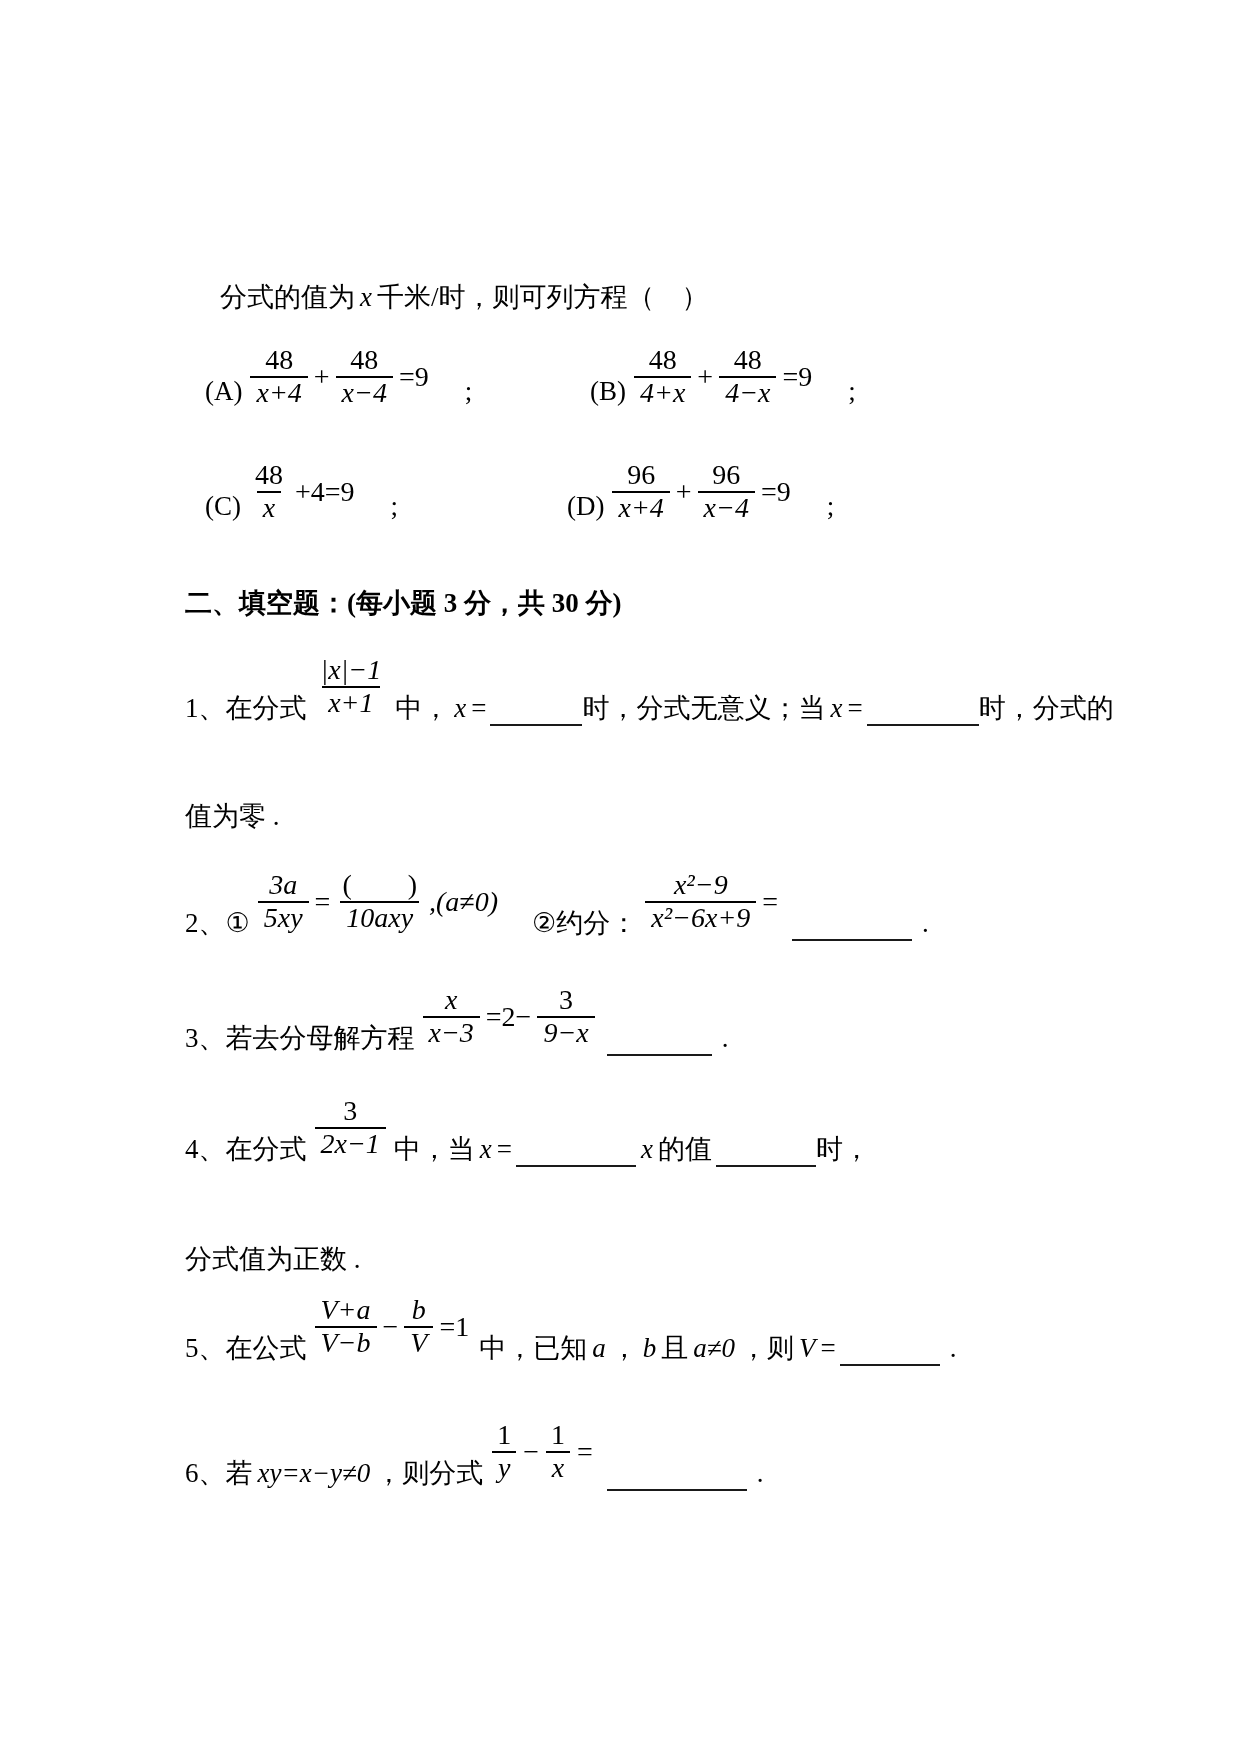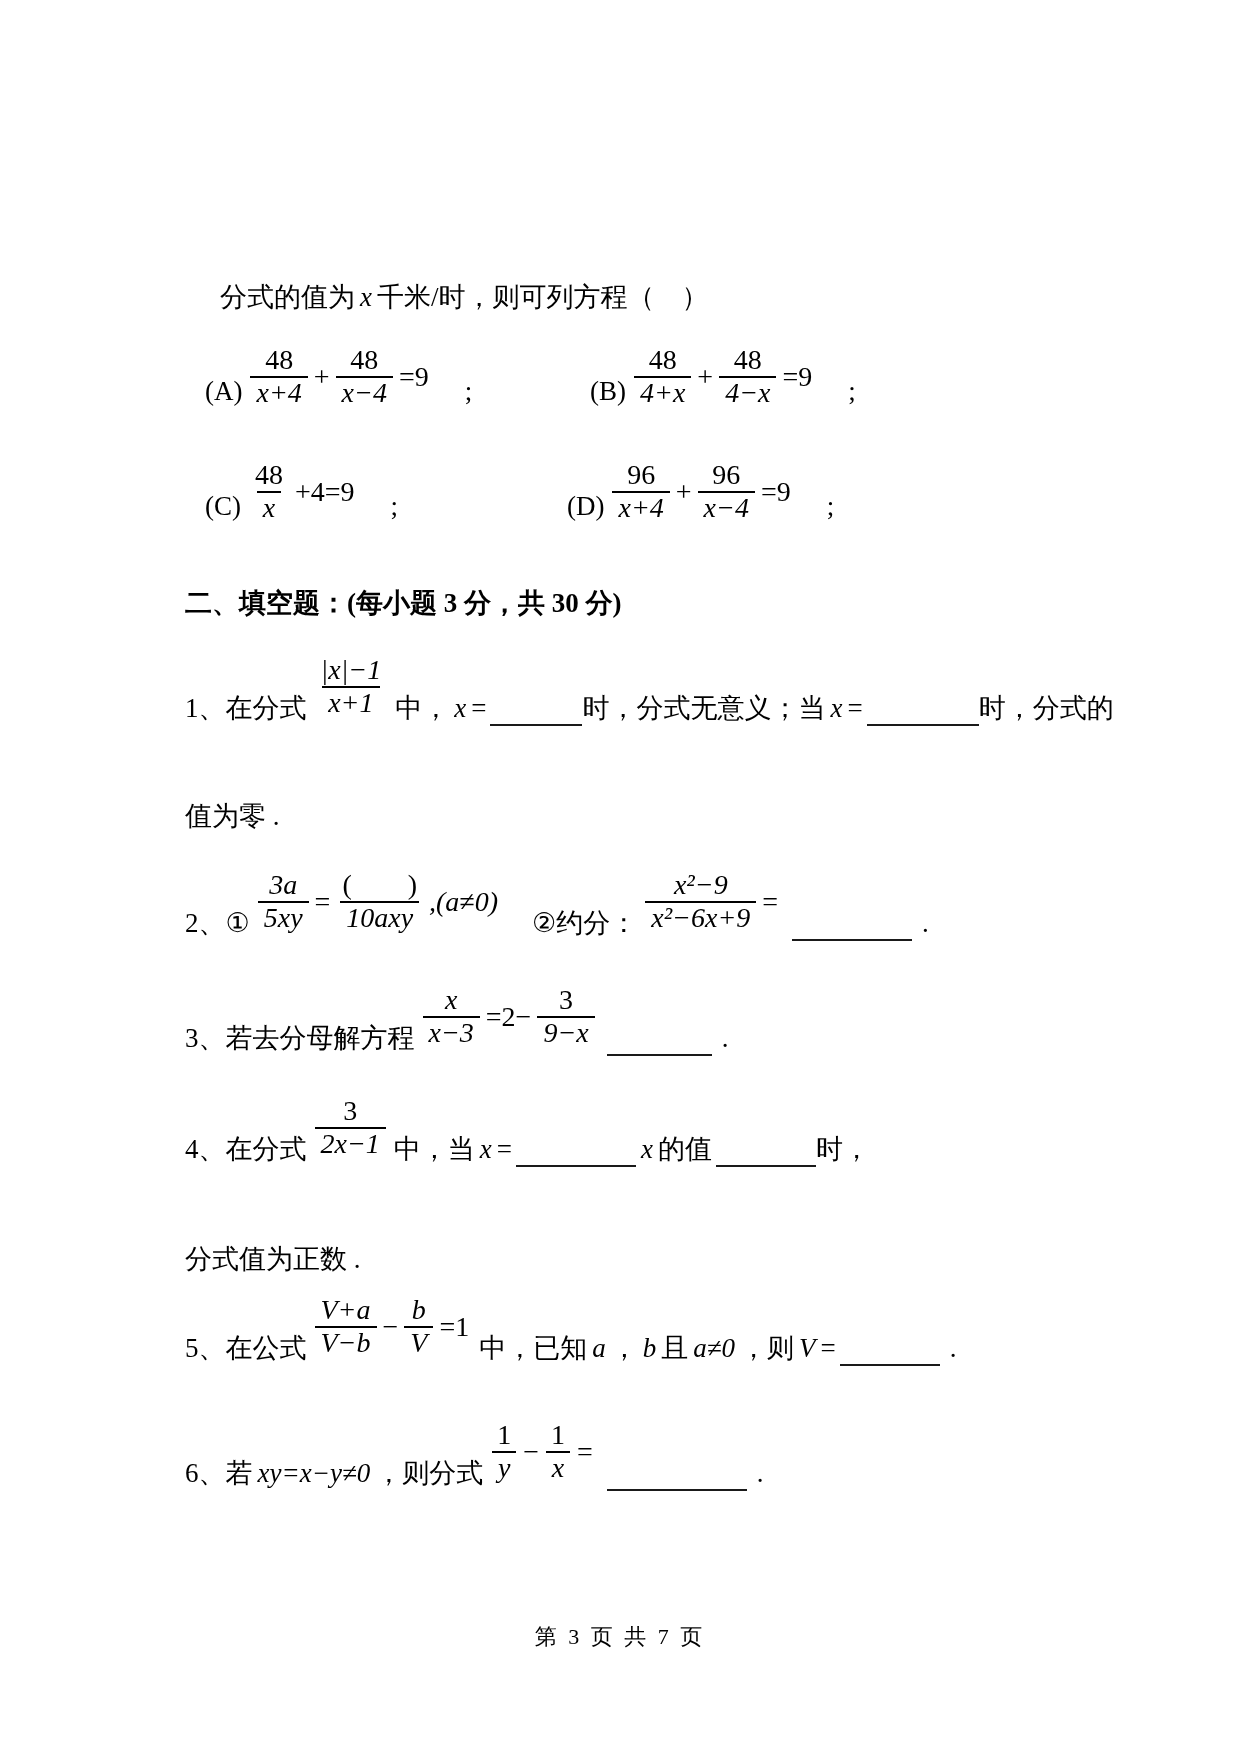--- a/index.html
+++ b/index.html
@@ -276,17 +276,14 @@
       <span class="frac">
         <span class="num mn">1</span>
         <span class="den mi">x</span>
       </span>
       <span class="op mn">=</span>
     </span>
     <span class="blank" style="width:140px"></span>
     <span class="t dot">.</span>
   </div>
 
-  <div class="footer">
-    <span>第 3 页 共 7 页</span>
-  </div>
 
 </div>
 
 </body></html>

